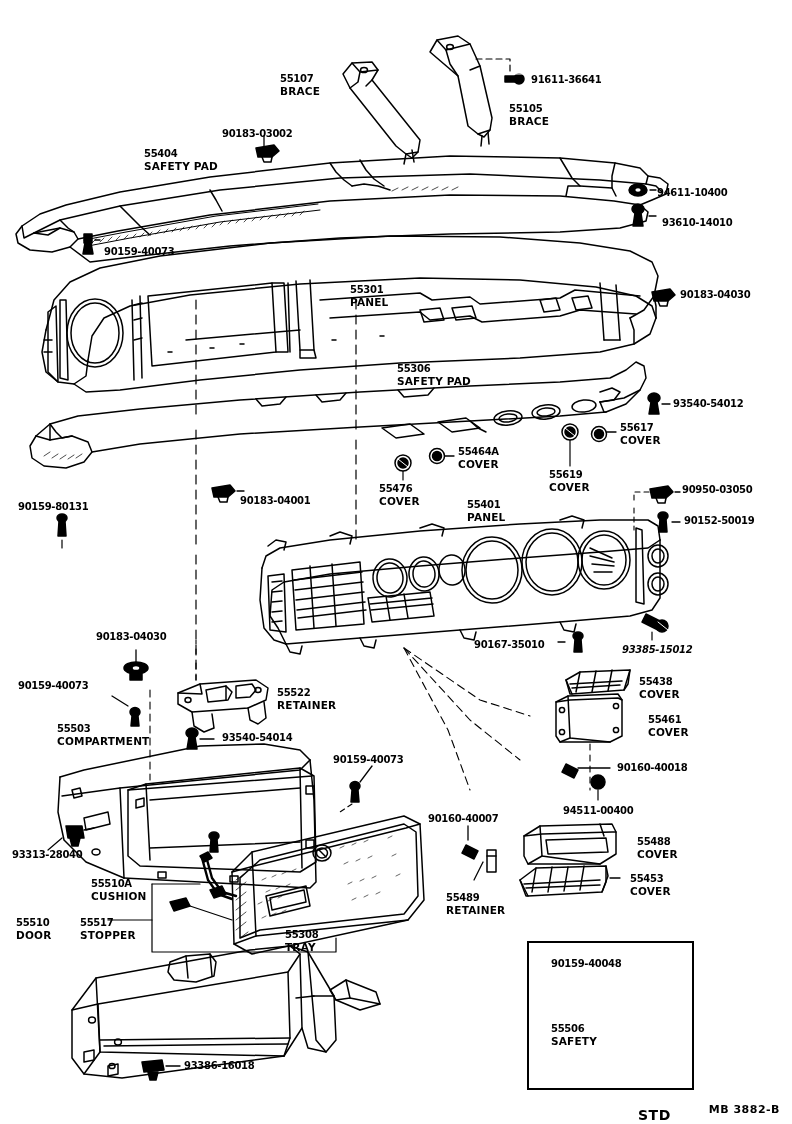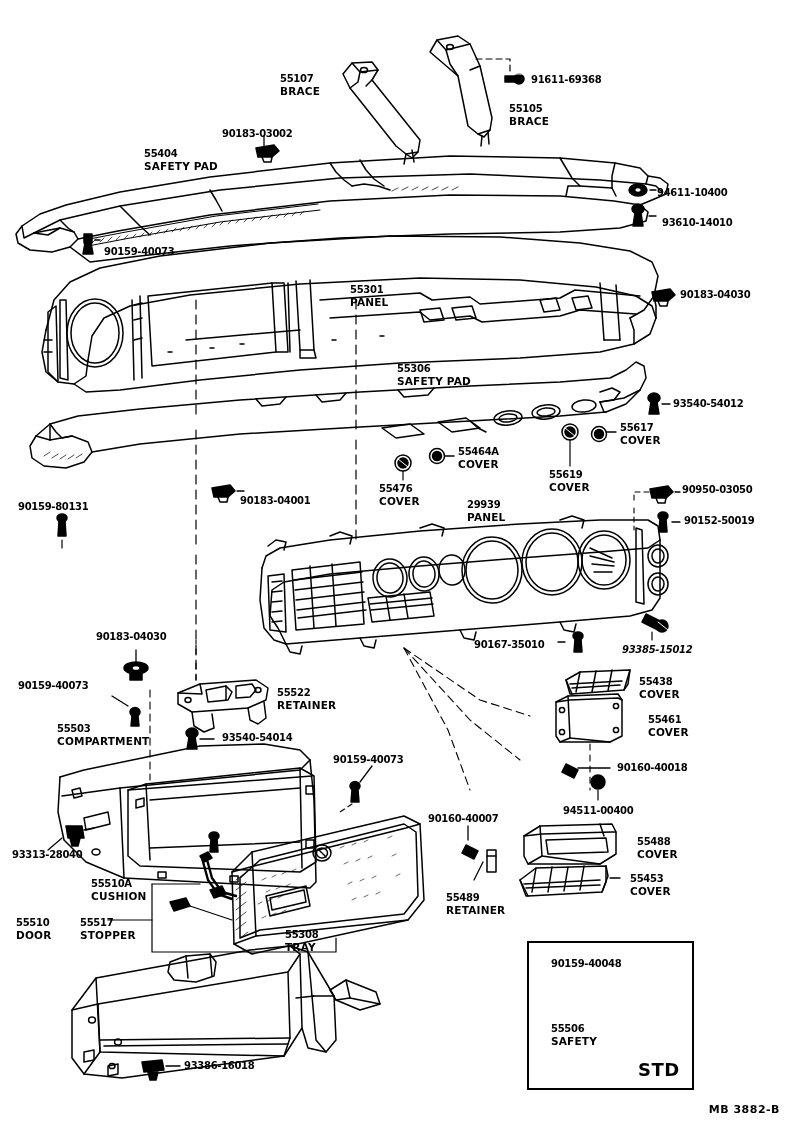--- a/index.html
+++ b/index.html
@@ -7,21 +7,21 @@
        font-family:"DejaVu Sans","Liberation Sans",sans-serif;color:#000;}
   #sheet{position:absolute;left:0;top:0;width:792px;height:1124px;}
   svg{position:absolute;left:0;top:0;}
   .lbl{position:absolute;white-space:nowrap;font-weight:700;letter-spacing:-0.3px;}
   .num{font-size:10px;line-height:14px;}
   .sub{font-size:10.5px;line-height:11px;letter-spacing:0.2px;}
   .lft{text-align:left;}
   #footer{position:absolute;right:12px;bottom:8px;font-size:11px;font-weight:700;
           letter-spacing:0.5px;}
   .stdbox{position:absolute;border:2px solid #000;background:#fff;}
-  .stdtxt{position:absolute;font-size:18px;font-weight:700;letter-spacing:0.5px;}
+  .stdtxt{position:absolute;font-size:14px;font-weight:700;letter-spacing:0.5px;margin-top:48px;}
 </style>
 </head>
 <body>
 
 <div id="sheet">
 
 <svg width="792" height="1124" viewBox="0 0 792 1124">
   <g fill="none" stroke="#000" stroke-width="1.5" stroke-linejoin="round" stroke-linecap="round">
 
     <g>
@@ -570,21 +570,21 @@
 <div class="stdtxt lbl" style="left:638px;top:1059px;">STD</div>
 
 <div id="footer">MB 3882-B</div>
 
 <div id="labels">
       <div class="lbl lft" style="left: 280px; top: 72px;">
         <div class="num">55107</div>
         <div class="sub">BRACE</div>
       </div>
       <div class="lbl lft" style="left: 531px; top: 73px;">
-        <div class="num">91611-69368</div>
+        <div class="num">91611-36641</div>
       </div>
       <div class="lbl lft" style="left: 509px; top: 102px;">
         <div class="num">55105</div>
         <div class="sub">BRACE</div>
       </div>
       <div class="lbl lft" style="left: 222px; top: 127px;">
         <div class="num">90183-03002</div>
       </div>
       <div class="lbl lft" style="left: 144px; top: 147px;">
         <div class="num">55404</div>
@@ -629,21 +629,21 @@
         <div class="num">90183-04001</div>
       </div>
       <div class="lbl lft" style="left: 379px; top: 482px;">
         <div class="num">55476</div>
         <div class="sub">COVER</div>
       </div>
       <div class="lbl lft" style="left: 682px; top: 483px;">
         <div class="num">90950-03050</div>
       </div>
       <div class="lbl lft" style="left: 467px; top: 498px;">
-        <div class="num">29939</div>
+        <div class="num">55401</div>
         <div class="sub">PANEL</div>
       </div>
       <div class="lbl lft" style="left: 684px; top: 514px;">
         <div class="num">90152-50019</div>
       </div>
       <div class="lbl lft" style="left: 18px; top: 500px;">
         <div class="num">90159-80131</div>
       </div>
       <div class="lbl lft" style="left: 96px; top: 630px;">
         <div class="num">90183-04030</div>

